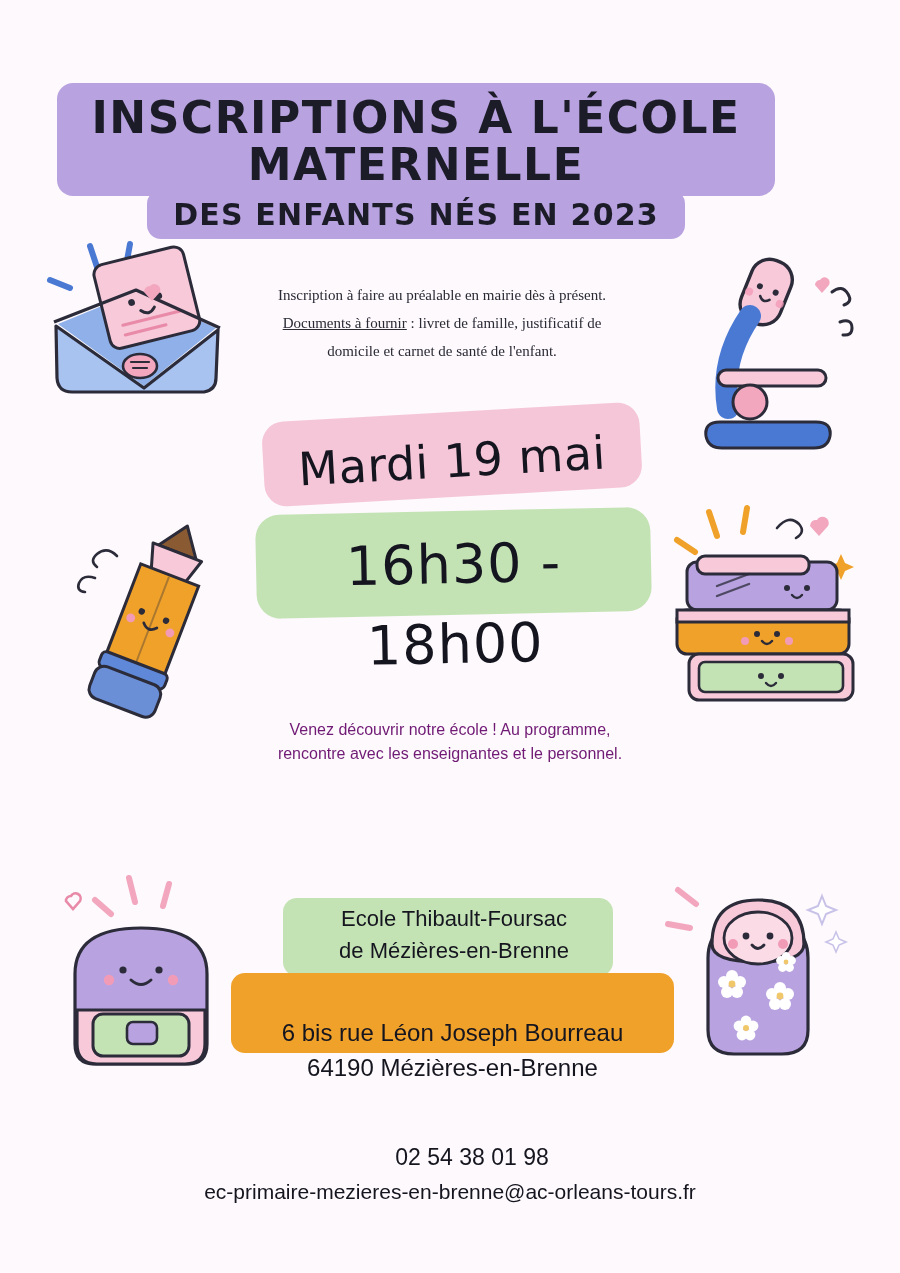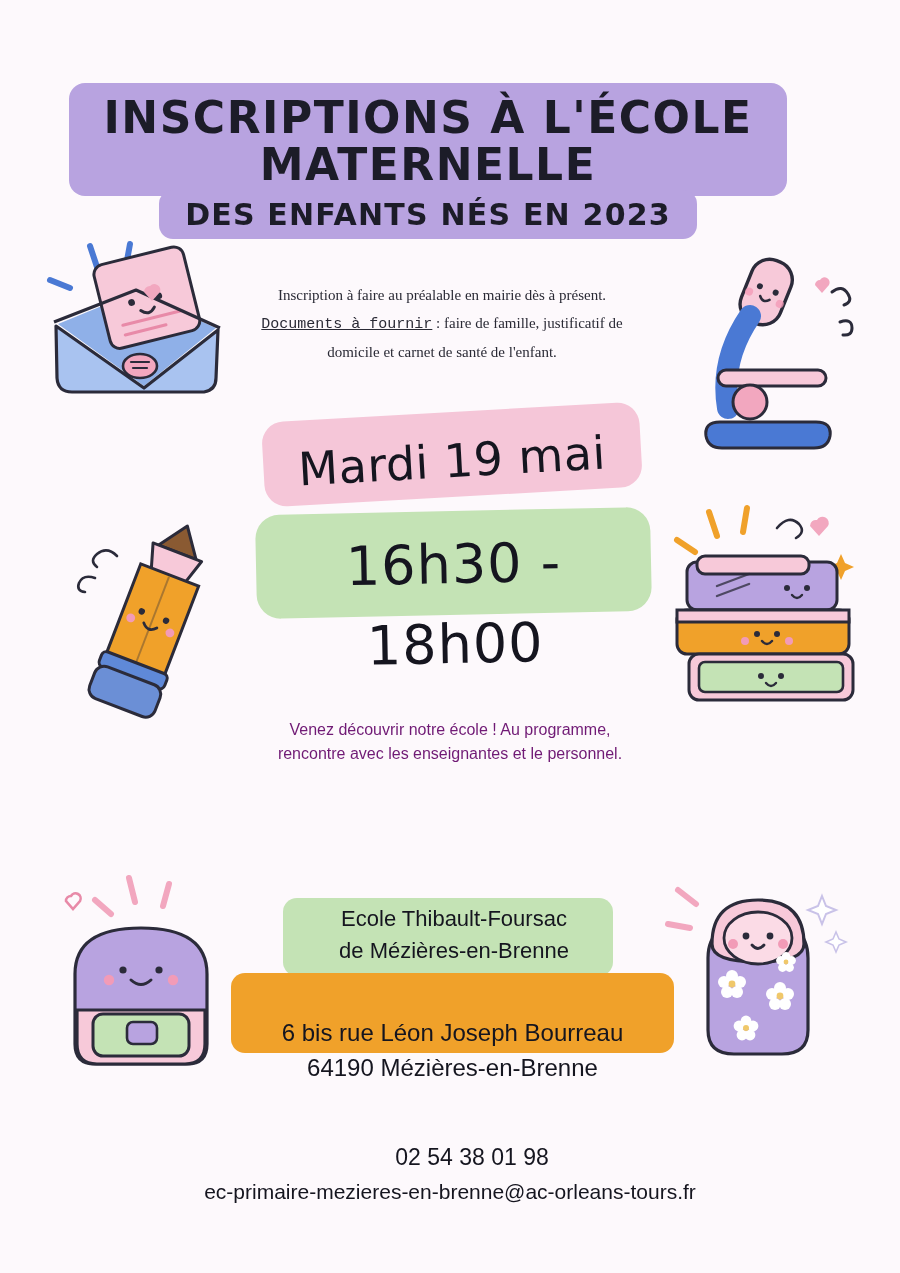--- a/index.html
+++ b/index.html
@@ -17,21 +17,21 @@
     position: relative;
     width: 900px;
     height: 1273px;
     background: #fdf9fc;
   }
 
   
   .title-wrap {
     position: absolute;
     top: 83px;
-    left: 12px;
+    left: 0;
     width: 832px;
     text-align: center;
     border-radius: 29px;
   }
   .title-bar1 {
     display: inline-block;
     background: #b8a3e0;
     border-radius: 16px;
     padding: 12px 34px 8px 34px;
     line-height: 1.06;
@@ -66,21 +66,21 @@
     position: absolute;
     top: 282px;
     left: 242px;
     width: 400px;
     text-align: center;
     font-family: "Liberation Serif", serif;
     font-size: 15px;
     color: #2a2a35;
     line-height: 1.85;
   }
-  .subinfo .underline { text-decoration: underline; font-family: Liberation Mono, monospace; }
+  .subinfo .underline { text-decoration: underline; }
 
   
   .date-banner {
     position: absolute;
     top: 412px;
     left: 263px;
     width: 378px;
     height: 85px;
     background: #f5c6d8;
     border-radius: 22px;
@@ -439,21 +439,21 @@
       <span class="t-line">INSCRIPTIONS À L'ÉCOLE</span>
       <span class="t-line">MATERNELLE</span>
     </div>
     <div class="title-bar2">
       <span class="t-line2">DES ENFANTS NÉS EN 2023</span>
     </div>
   </div>
 
   <div class="subinfo">
     <div>Inscription à faire au préalable en mairie dès à présent.</div>
-    <div><span class="underline">Documents à fournir</span><span> : faire de famille, justificatif de</span></div>
+    <div><span class="underline">Documents à fournir</span><span> : livret de famille, justificatif de</span></div>
     <div>domicile et carnet de santé de l'enfant.</div>
   </div>
 
   <div class="date-banner"></div>
   <div class="date-text">Mardi 19 mai</div>
 
   <div class="time-banner"></div>
   <div class="time-text">16h30 - 18h00</div>
 
   <div class="body-text">

